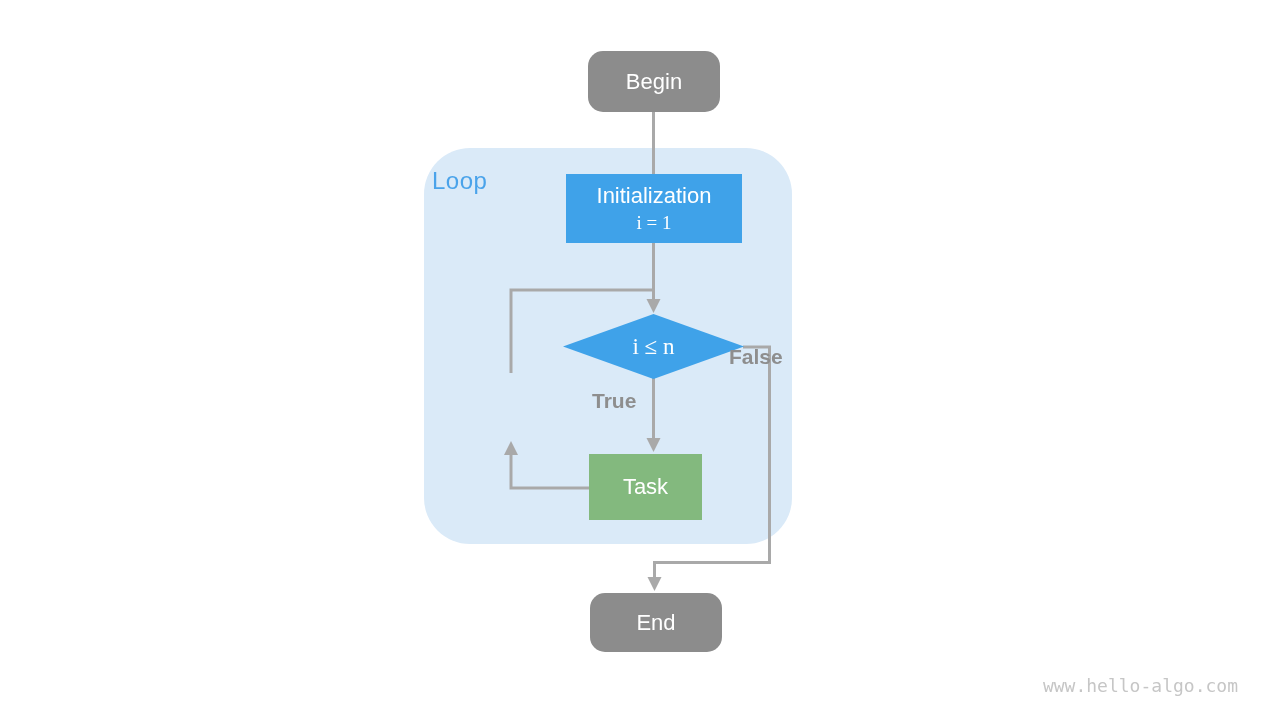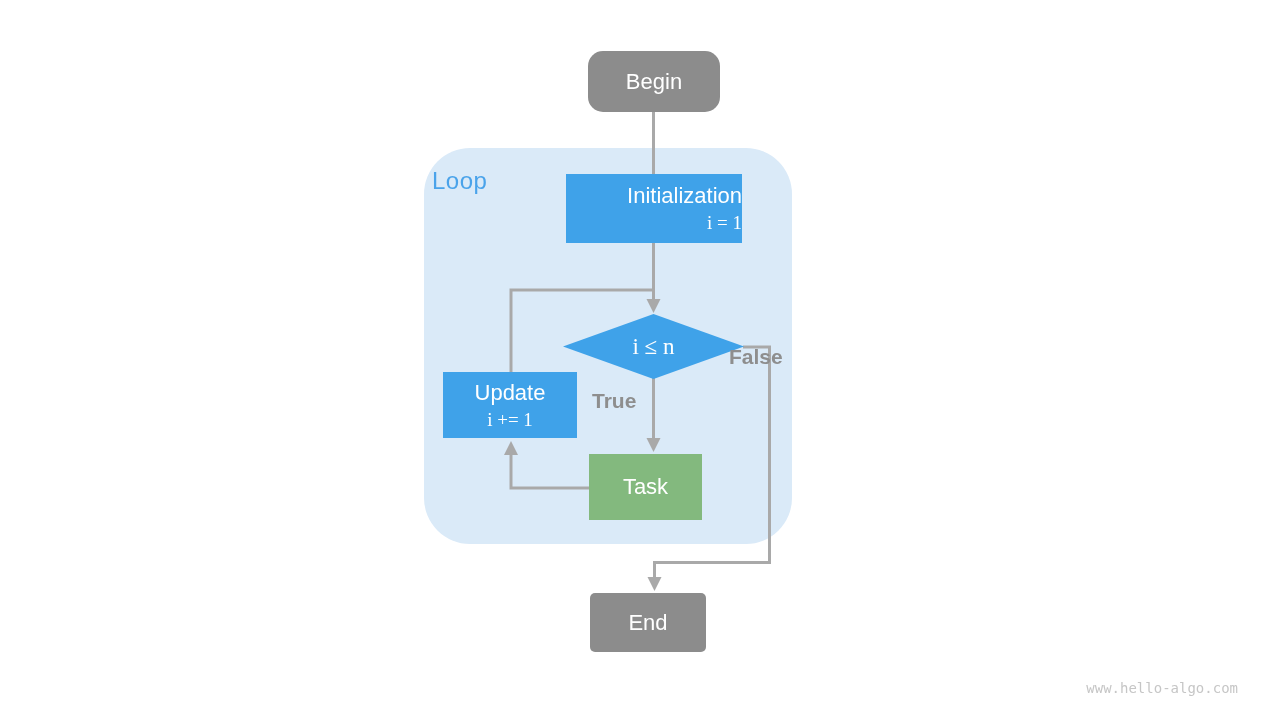--- a/index.html
+++ b/index.html
@@ -68,29 +68,28 @@
     font-family: Liberation Serif, serif;
     font-size: 19px;
     line-height: 25px;
   }
   .node-begin {
     left: 588px; top: 51px; width: 132px; height: 61px;
     background: var(--terminal-gray);
     border-radius: 15px;
   }
   .node-end {
-    left: 590px; top: 593px; width: 116px; height: 59px;
+    left: 590px; top: 593px; width: 132px; height: 59px;
     background: var(--terminal-gray);
-    border-radius: 5px;
+    border-radius: 15px;
     text-align: center;
   }
   .node-init {
     left: 566px; top: 174px; width: 176px; height: 69px;
     background: var(--process-blue);
-    align-items: flex-end;
   }
   .node-update {
     left: 443px; top: 372px; width: 134px; height: 66px;
     background: var(--process-blue);
   }
   .node-task {
     left: 589px; top: 454px; width: 113px; height: 66px;
     background: var(--task-green);
   }
   .node-condition {
@@ -108,21 +107,21 @@
     color: var(--edge-label-gray);
     z-index: 3;
   }
   .edge-label-false { left: 729px; top: 317px; margin-top: 28px; }
   .edge-label-true  { left: 592px; top: 389px; }
   .watermark {
     position: absolute;
     right: 42px;
     bottom: 24px;
     font-family: "DejaVu Sans Mono", monospace;
-    font-size: 14px;
+    font-size: 18px;
     color: var(--watermark-gray);
     z-index: 3;
   }
 </style>
 </head>
 <body>
 
 <div class="canvas">
 
   <div class="loop-container"></div>
@@ -148,24 +147,20 @@
 
   <div class="node node-init">
     <div class="node-label">Initialization</div>
     <div class="node-code">i = 1</div>
   </div>
 
   <div class="node node-condition">
     <div class="node-code">i ≤ n</div>
   </div>
 
-  <div class="node node-update">
-    <div class="node-label">Update</div>
-    <div class="node-code">i += 1</div>
-  </div>
 
   <div class="node node-task">
     <div class="node-label">Task</div>
   </div>
 
   <div class="node node-end">
     <div class="node-label">End</div>
   </div>
 
   <div class="edge-label edge-label-false">False</div>

